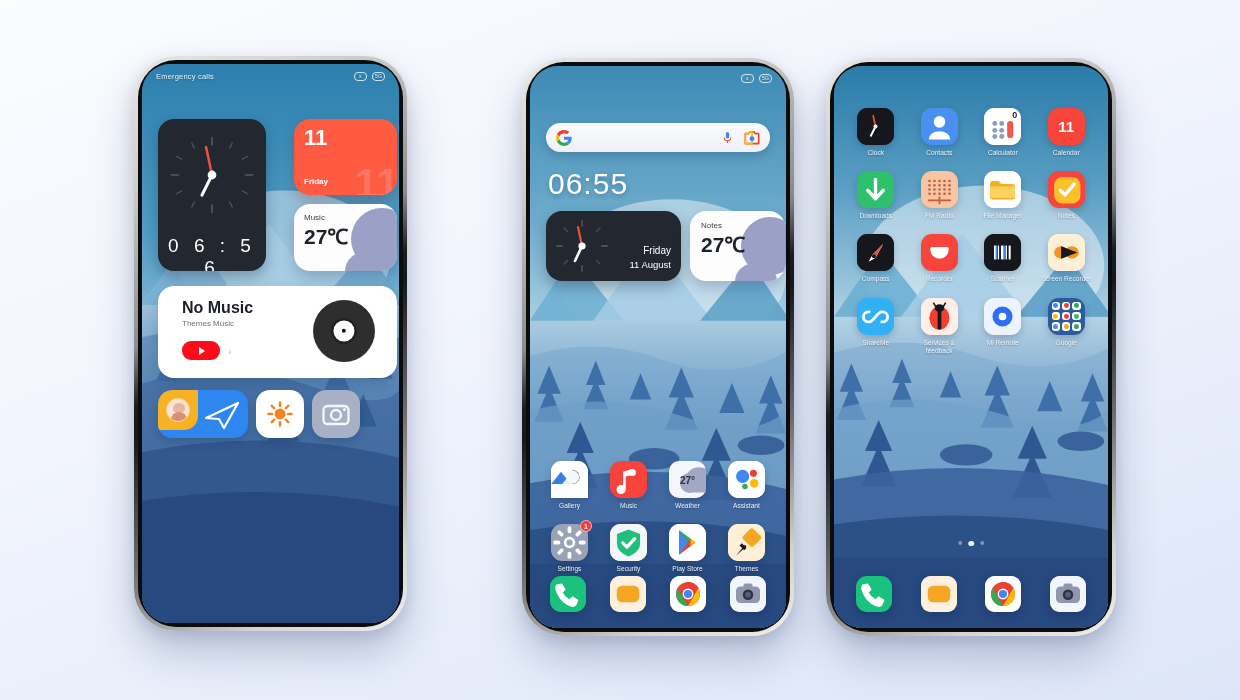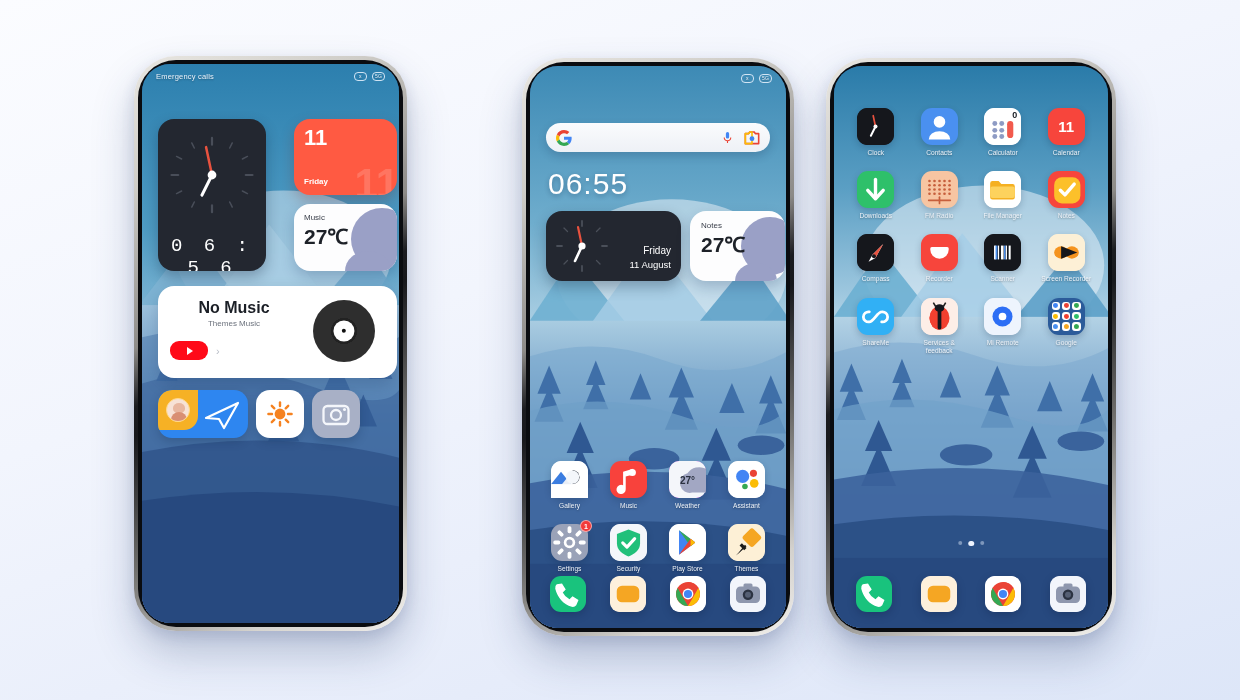--- a/index.html
+++ b/index.html
@@ -247,21 +247,21 @@
         </div>
 
         <div class="statusbar">
           <span>Emergency calls</span>
           <span class="sb-icons">
             <span class="sb-chip">x</span>
             <span class="sb-chip">5G</span>
           </span>
         </div>
 
-        <div class="card clock-w" style="left:16px; top:55px; width:108px; height:152px;font-family:Liberation Mono, monospace;">
+        <div class="card clock-w" style="left:16px; top:55px; width:108px; height:152px;">
           <div class="analog" style="height:112px;">
             <svg viewBox="0 0 128 112">
               <g stroke="#494e59" stroke-linecap="round">
                 <line x1="64" y1="12" x2="64" y2="20" stroke-width="2.6"></line>
                 <line x1="64" y1="92" x2="64" y2="100" stroke-width="2.6"></line>
                 <line x1="16" y1="56" x2="24" y2="56" stroke-width="2.6"></line>
                 <line x1="104" y1="56" x2="112" y2="56" stroke-width="2.6"></line>
                 <line x1="40" y1="18" x2="43" y2="24" stroke-width="1.8"></line>
                 <line x1="88" y1="18" x2="85" y2="24" stroke-width="1.8"></line>
                 <line x1="22" y1="34" x2="28" y2="37" stroke-width="1.8"></line>
@@ -292,21 +292,21 @@
         <div class="card wx-w" style="left:152px; top:140px; width:103px; height:67px;">
           <div class="wx-blob" style="right:-16px; top:4px; width:62px; height:62px;"></div>
           <div class="wx-blob" style="right:6px; bottom:-20px; width:46px; height:40px;"></div>
           <div style="padding:9px 0 0 10px;">
             <div class="wx-city">Music</div>
             <div class="wx-temp" style="margin-top:4px;">27℃</div>
           </div>
         </div>
 
         <div class="card music-w" style="left:16px; top:222px; width:239px; height:92px;">
-          <div style="padding:13px 0 0 12px; width:140px;text-align:center;">
+          <div style="padding:13px 0 0 24px; width:140px;">
             <div class="mu-title">No Music</div>
             <div class="mu-sub">Themes Music</div>
             <div style="display:flex;align-items:center;gap:8px;margin-top:13px;">
               <div class="yt-pill">
                   <div class="yt-tri"></div>
                 </div>
               <div class="chev">›</div>
             </div>
           </div>
           <div class="vinyl" style="position:absolute; right:22px; top:14px; width:62px; height:62px;"></div>

